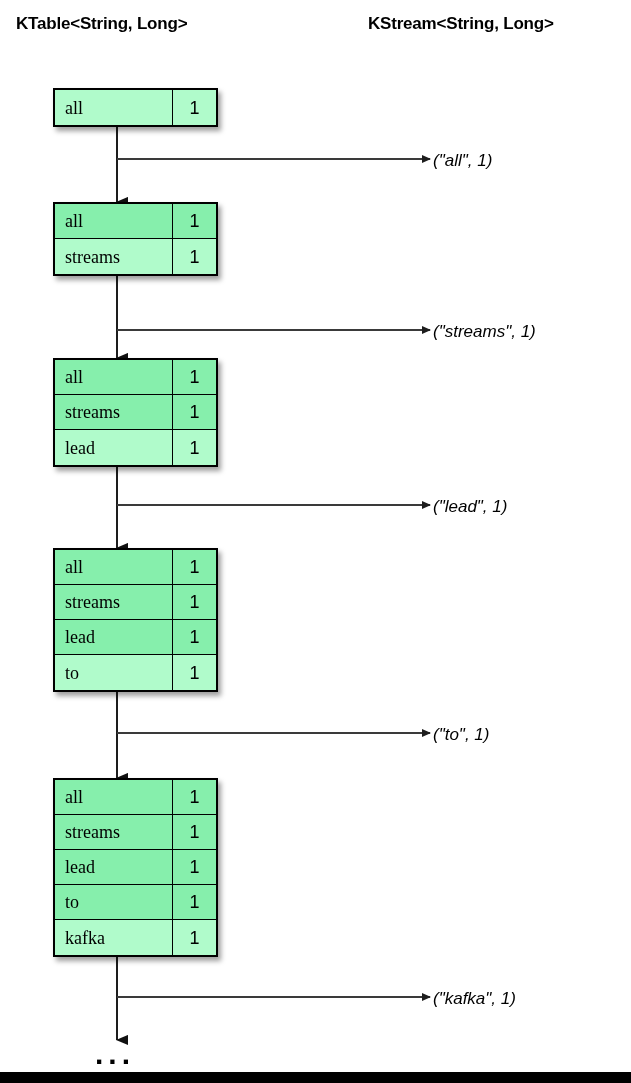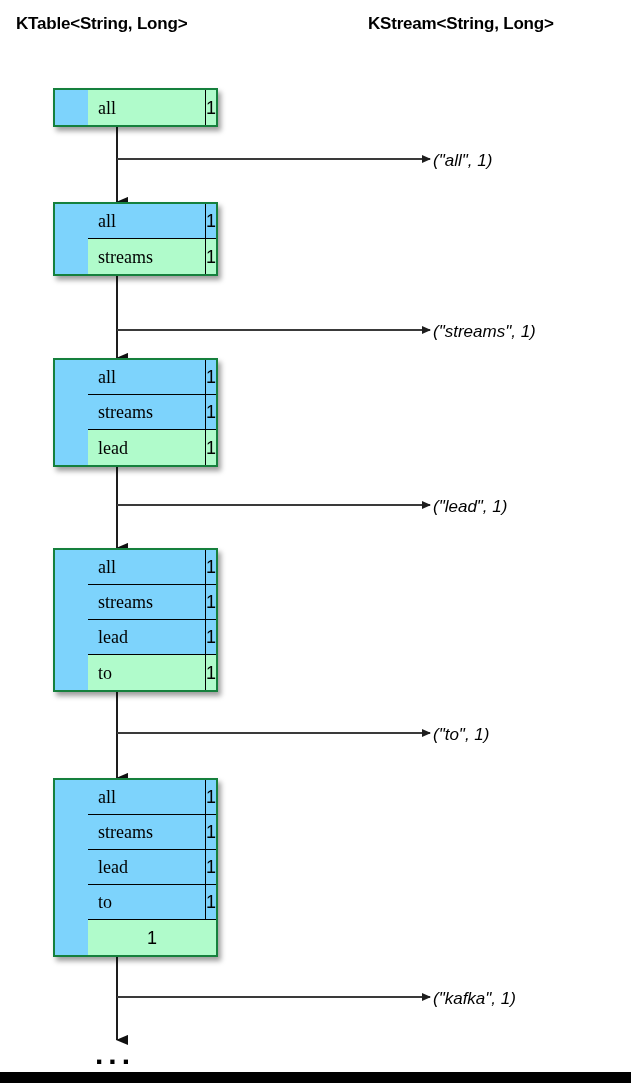--- a/index.html
+++ b/index.html
@@ -43,24 +43,23 @@
     height: 1083px;
     pointer-events: none;
   }
 
   
   .kt-block {
     position: absolute;
     left: 53px;
     width: 165px;
     box-sizing: border-box;
-    border: 2px solid #15803d;
-    background: #7dd3fc;
+    border: 2px solid #000000;
+    background: #86efac;
     box-shadow: 3px 4px 5px rgba(0,0,0,0.38);
-    padding-left: 33px;
   }
   .kt-row {
     display: flex;
     height: 35px;
     box-sizing: border-box;
     border-bottom: 1px solid #000000;
   }
   .kt-row:last-child { border-bottom: none; }
   .kt-row.hl { background: #b0fbcb; }
 
@@ -214,20 +213,21 @@
         </div>
         <div class="kt-row" style="height: 35px;">
           <div class="kt-key" style="flex-basis: 118px;">lead</div>
           <div class="kt-val">1</div>
         </div>
         <div class="kt-row" style="height: 35px;">
           <div class="kt-key" style="flex-basis: 118px;">to</div>
           <div class="kt-val">1</div>
         </div>
         <div class="kt-row hl" style="height: 35px;">
+          <div class="kt-key" style="flex-basis: 118px;">kafka</div>
           <div class="kt-val">1</div>
         </div>
       </div>
     </div>
 
   <div id="labels-host">
       <div class="rec-label" style="left: 433px; top: 152px;">("all", 1)</div>
       <div class="rec-label" style="left: 433px; top: 323px;">("streams", 1)</div>
       <div class="rec-label" style="left: 433px; top: 498px;">("lead", 1)</div>
       <div class="rec-label" style="left: 433px; top: 726px;">("to", 1)</div>

